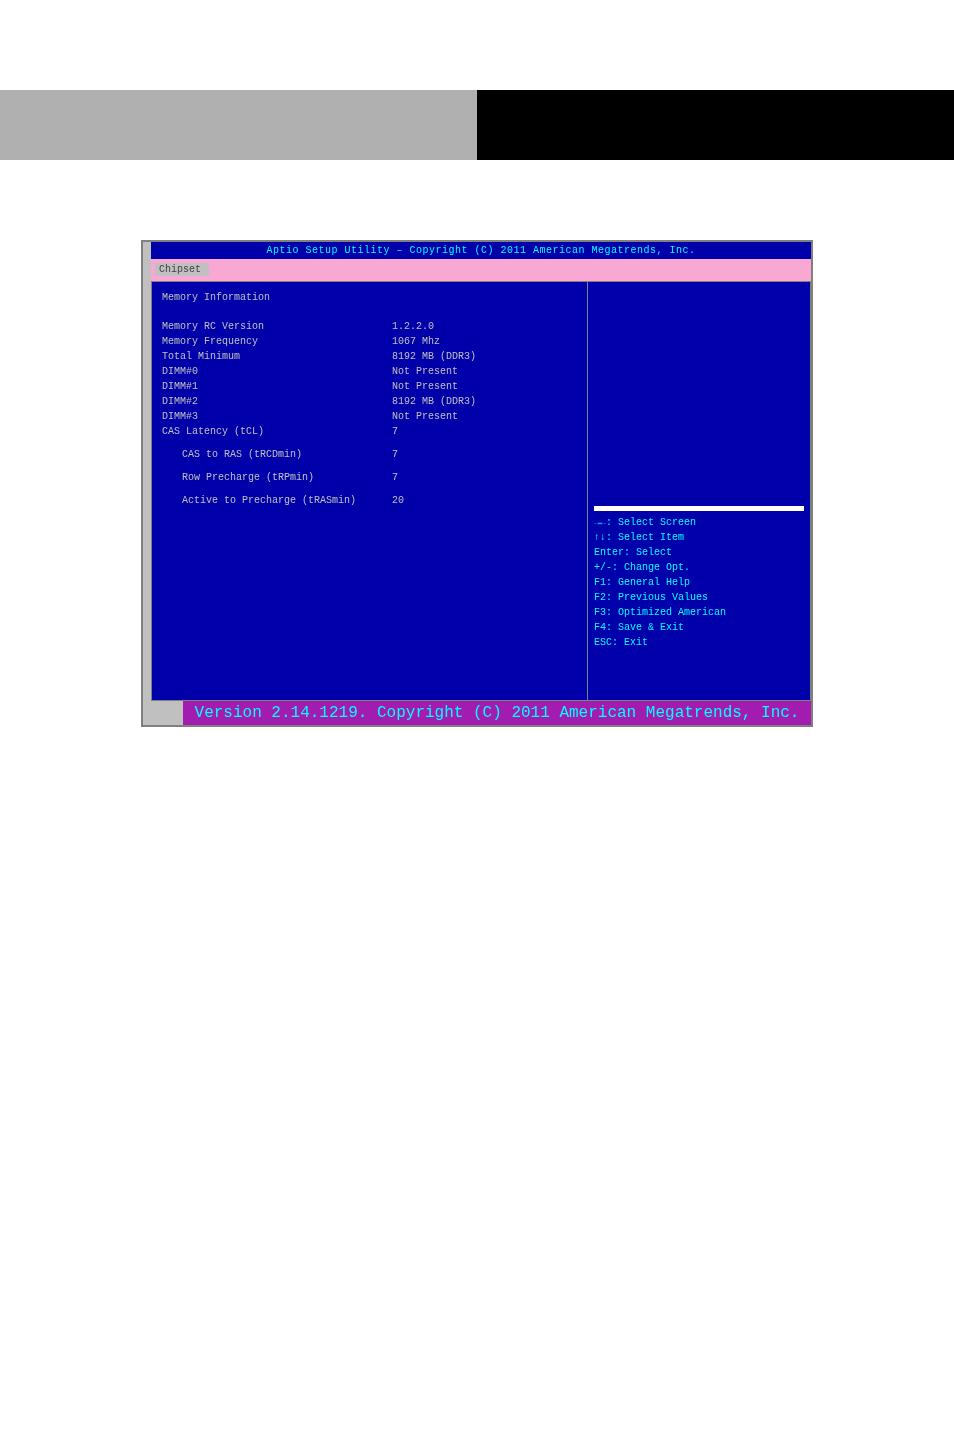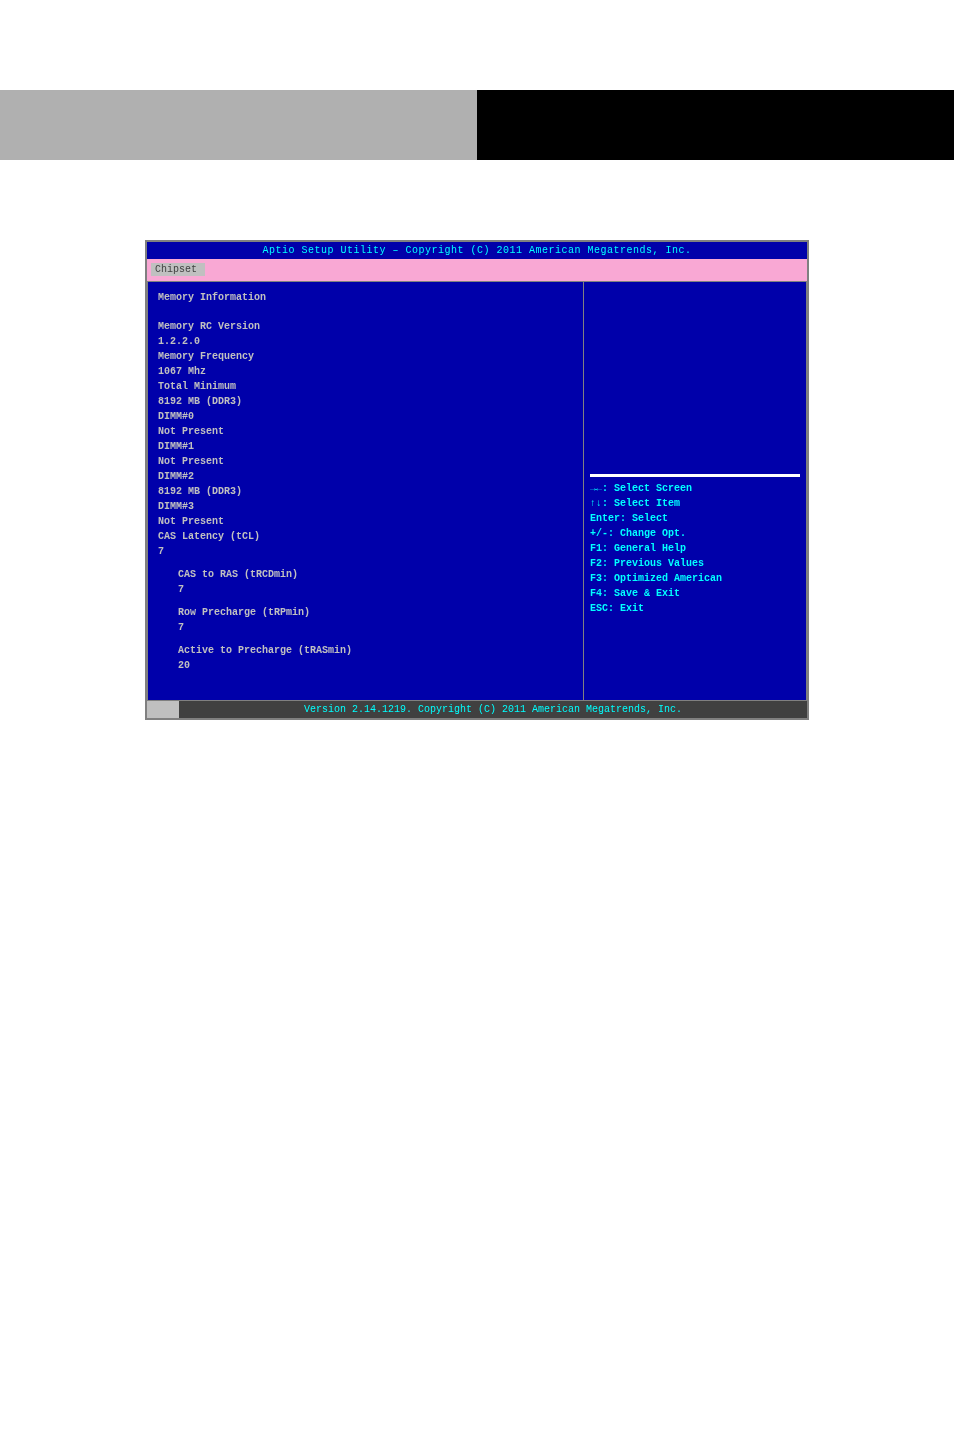--- a/index.html
+++ b/index.html
@@ -22,20 +22,21 @@
     }
     .top-bar-right {
       background: #000000;
       flex: 1;
     }
     .bios-container {
       margin: 80px auto 0;
       width: 660px;
       background: #c0c0c0;
       border: 2px solid #808080;
+      padding-left: 8px;
     }
     .bios-header {
       background: #0000AA;
       color: #00FFFF;
       padding: 3px 0;
       font-size: 10px;
       text-align: center;
       letter-spacing: 0.5px;
     }
     .tabs-row {
@@ -45,21 +46,20 @@
     .tab {
       background: #c0c0c0;
       color: #404040;
       padding: 1px 8px 1px 4px;
       font-size: 10px;
       display: inline-block;
     }
     .bios-body {
       display: flex;
       height: 420px;
-      font-weight: bold;
     }
     .main-panel {
       flex: 1;
       background: #0000AA;
       padding: 8px 10px;
       color: #00FFFF;
       font-size: 10px;
       line-height: 1.5;
       border: 1px solid #808080;
       border-right: none;
@@ -69,53 +69,52 @@
       background: #0000AA;
       padding: 8px 6px;
       color: #00FFFF;
       font-size: 10px;
       line-height: 1.5;
       border: 1px solid #808080;
       position: relative;
     }
     .info-row {
       display: flex;
-      flex-direction: column;
     }
     .info-label {
       width: 230px;
       color: #c0c0c0;
     }
     .info-value {
       color: #c0c0c0;
     }
     .section-title {
       color: #c0c0c0;
       margin-bottom: 14px;
     }
     .indent {
       padding-left: 20px;
       margin-top: 8px;
     }
     .help-section {
       position: absolute;
-      top: 192px;
+      top: 224px;
       left: 6px;
       right: 6px;
-      border-top: 3px solid #ffffff;
+      border-top: 5px solid #ffffff;
       padding-top: 4px;
     }
     .help-line {
       color: #00FFFF;
     }
     .bios-footer {
-      background: #404040;
+      background: #a21caf;
       color: #00FFFF;
       padding: 3px 0;
-      font-size: 10px;
+      font-size: 16px;
       text-align: center;
       margin-left: 32px;
     }
   </style>
 </head>
 <body>
 
 <div class="top-bar">
   <div class="top-bar-left"></div>
   <div class="top-bar-right"></div>

